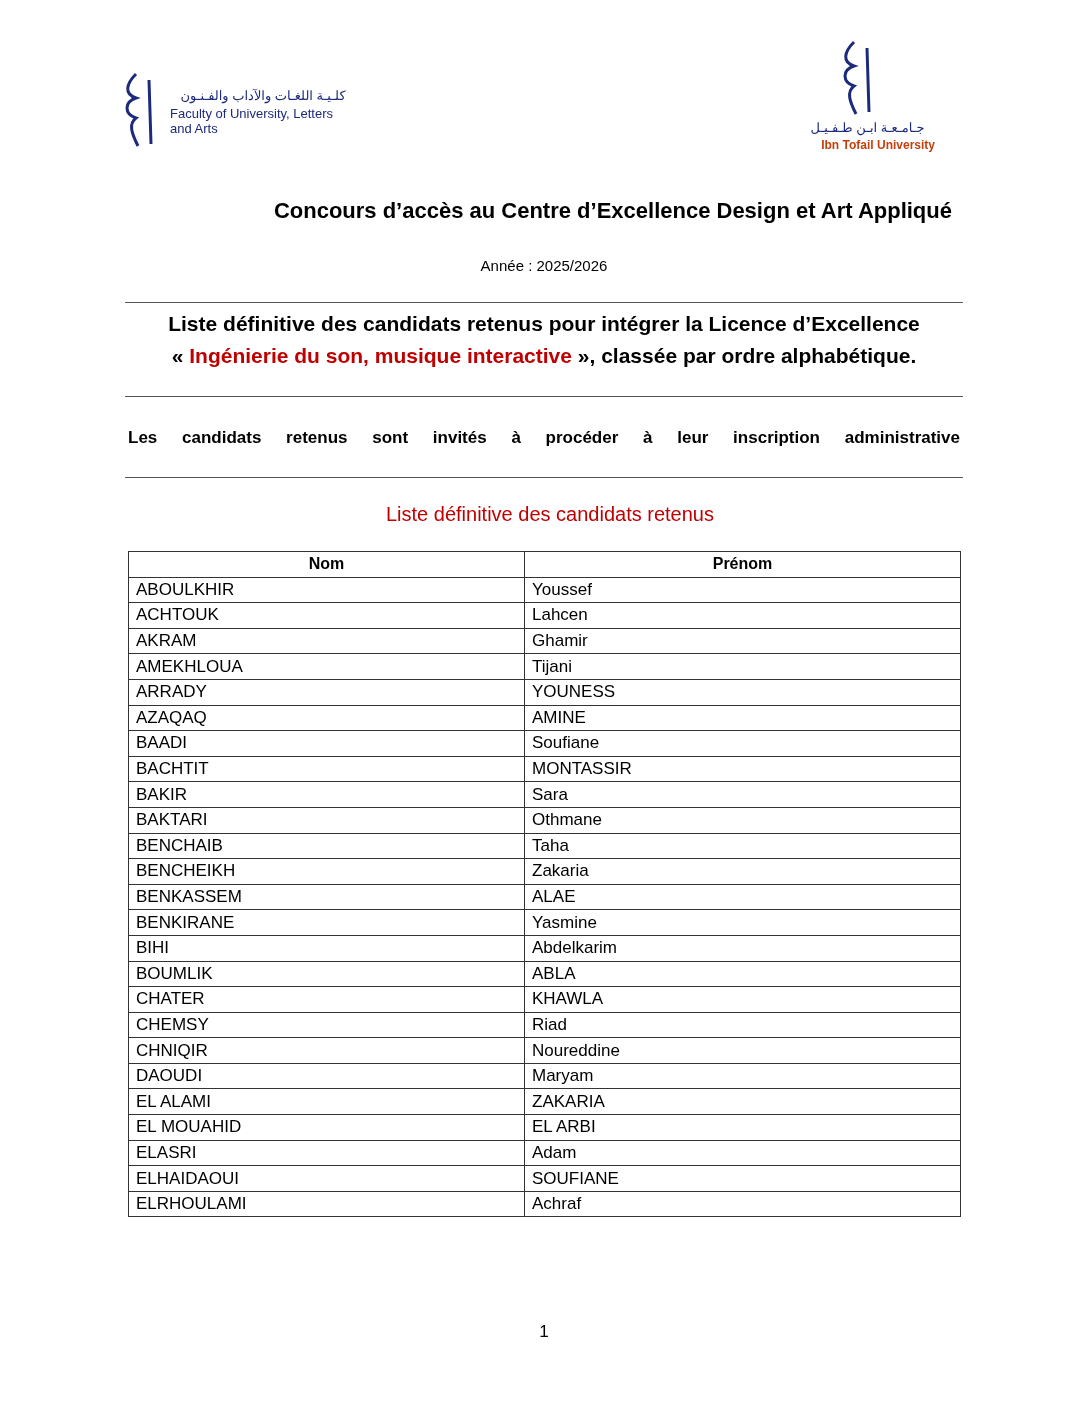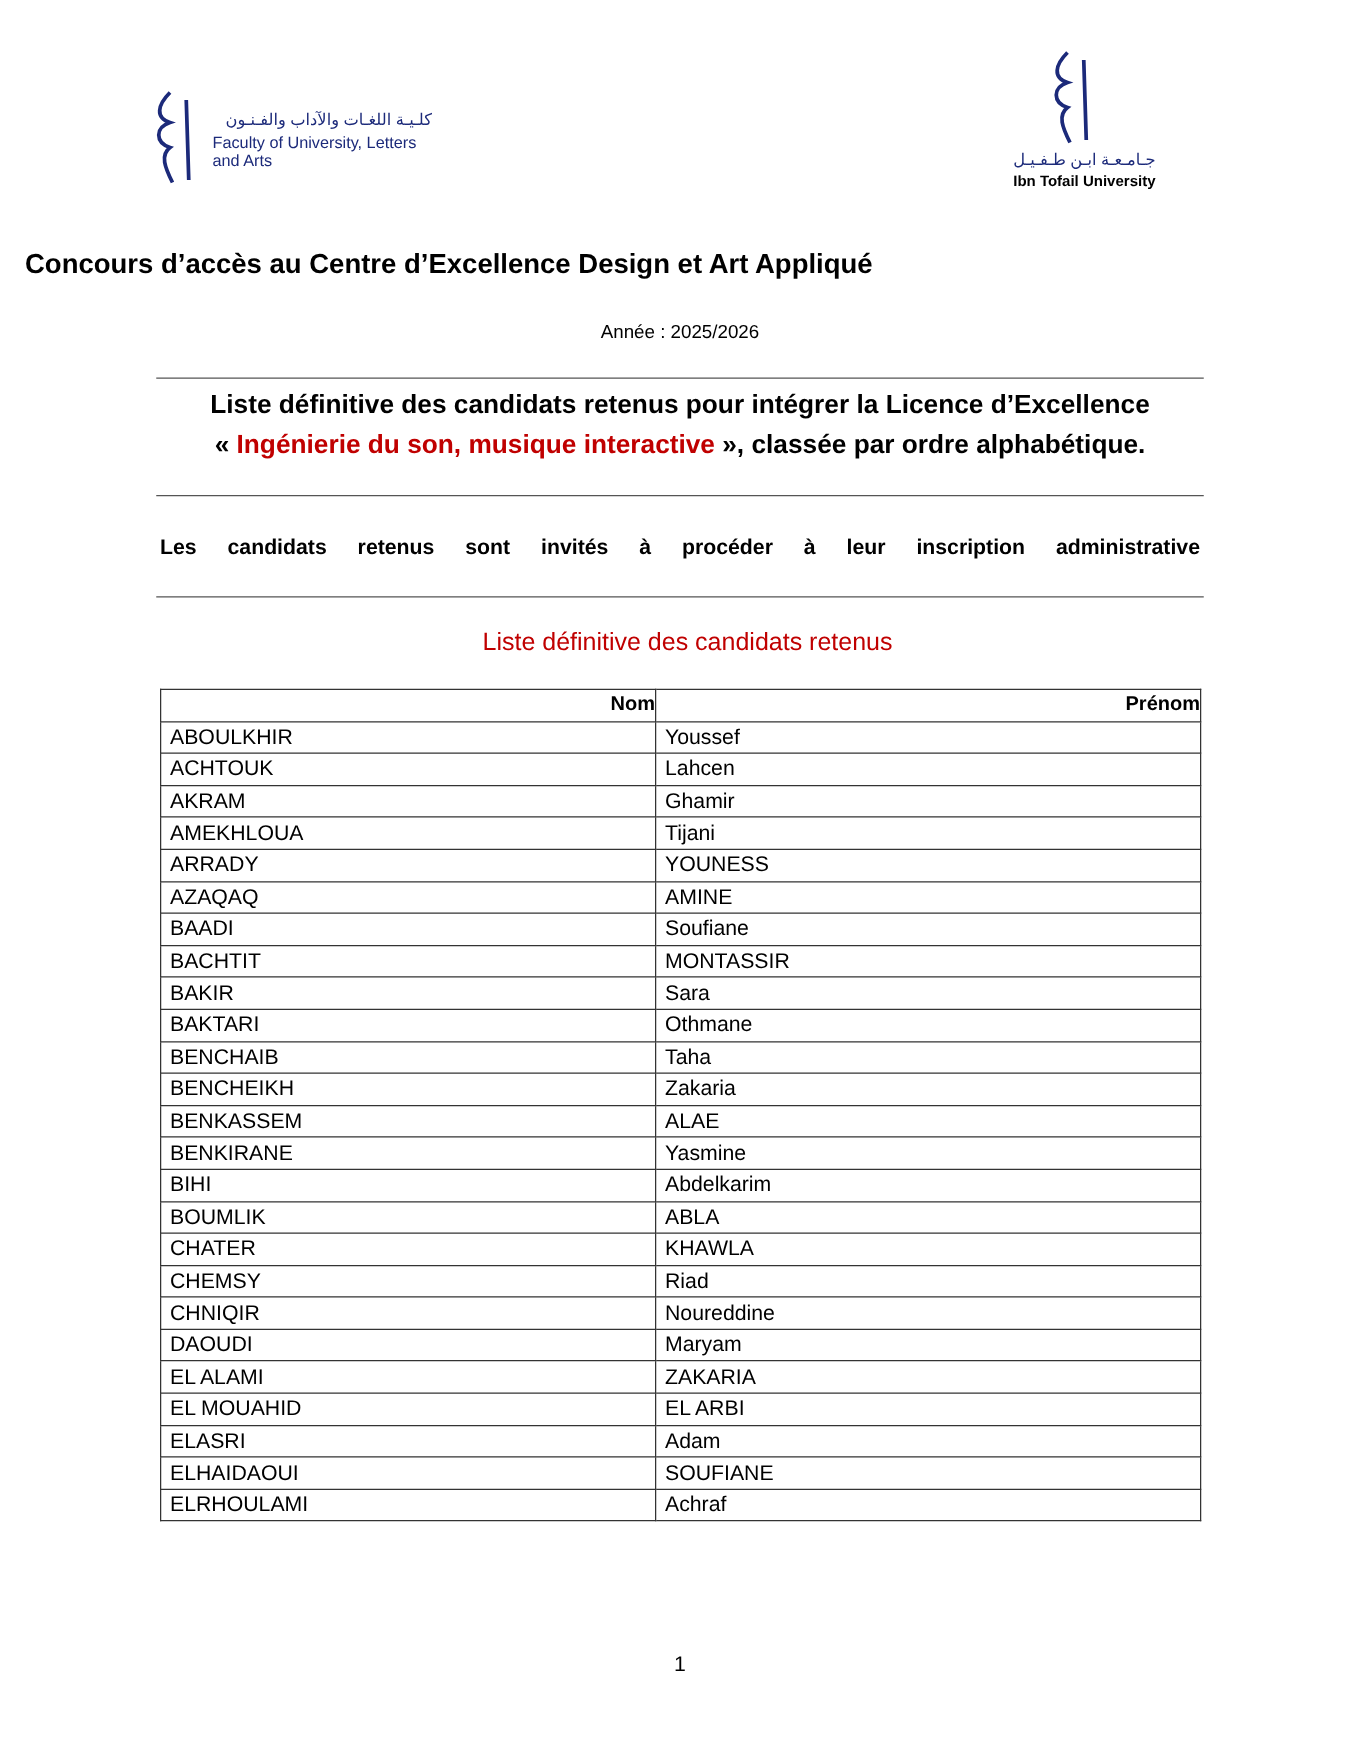--- a/index.html
+++ b/index.html
@@ -5,35 +5,35 @@
   html, body { margin: 0; padding: 0; background: #ffffff; }
   body { width: 1088px; height: 1408px; position: relative; overflow: hidden;
          font-family: "Liberation Sans", sans-serif; color: #000; }
   .logo-left { position: absolute; left: 122px; top: 70px; width: 240px; height: 80px; }
   .logo-left .glyph { position: absolute; left: 0; top: 0; width: 36px; height: 80px; }
   .logo-left .ar { position: absolute; left: 46px; top: 18px; font-size: 13px; color: #1c2a7a; direction: rtl; width: 190px; text-align: center; }
   .logo-left .en { position: absolute; left: 48px; top: 36px; font-size: 13px; line-height: 15px; color: #1c2a7a; }
   .logo-right { position: absolute; left: 800px; top: 38px; width: 140px; height: 118px; }
   .logo-right .glyph { position: absolute; left: 40px; top: 0; width: 36px; height: 80px; }
   .logo-right .ar { position: absolute; left: 0; top: 82px; width: 135px; text-align: center; font-size: 13px; color: #1c2a7a; }
-  .logo-right .en { position: absolute; left: 0; top: 100px; width: 135px; text-align: center; font-size: 12px; font-weight: bold; color: #000000; }
-  .title { position: absolute; left: 0; width: 952px; top: 198px; text-align: left;
-           font-size: 22px; font-weight: bold; padding-left: 20px; }
+  .logo-right .en { position: absolute; left: 0; top: 100px; width: 135px; text-align: right; font-size: 12px; font-weight: bold; color: #c2410c; }
+  .title { position: absolute; left: 0; width: 952px; top: 198px; text-align: right;
+           font-size: 22px; font-weight: bold; }
   .year { position: absolute; left: 0; width: 1088px; top: 257px; text-align: center; font-size: 15px; font-weight: normal; }
   .rule { position: absolute; left: 125px; width: 838px; height: 0; border-top: 1.5px solid #555; }
   .subtitle { position: absolute; left: 125px; width: 838px; top: 308px; text-align: center;
               font-size: 21px; font-weight: bold; line-height: 32px; }
   .subtitle .red { color: #c00000; }
   .notice { position: absolute; left: 128px; width: 832px; top: 428px; font-size: 17px; font-weight: bold;
             text-align: justify; text-align-last: justify; }
   .list-title { position: absolute; left: 386px; top: 503px; font-size: 20px; font-weight: normal; color: #c00000; }
   table.cands { position: absolute; left: 128px; top: 551px; width: 833px; border-collapse: collapse;
                 font-size: 17px; }
   table.cands th, table.cands td { border: 1px solid #333; height: 24.6px; padding: 0 0 0 7px; text-align: left; }
-  table.cands th { text-align: right; font-weight: bold; font-size: 16px; padding: 0; }
+  table.cands th { text-align: center; font-weight: bold; font-size: 16px; padding: 0; }
   table.cands td.c1, table.cands th.c1 { width: 388px; }
   .page-num { position: absolute; left: 0; width: 1088px; top: 1322px; text-align: center; font-size: 17px; }
 </style>
 </head>
 <body>
 
 <div class="logo-left">
   <svg class="glyph" viewBox="0 0 36 80">
     <path d="M14 4 C4 14, 2 24, 14 28 C2 32, 2 44, 14 48 C6 54, 10 64, 16 76" fill="none" stroke="#1c2a7a" stroke-width="3"></path>
     <path d="M27 10 L29 74" fill="none" stroke="#1c2a7a" stroke-width="3"></path>

